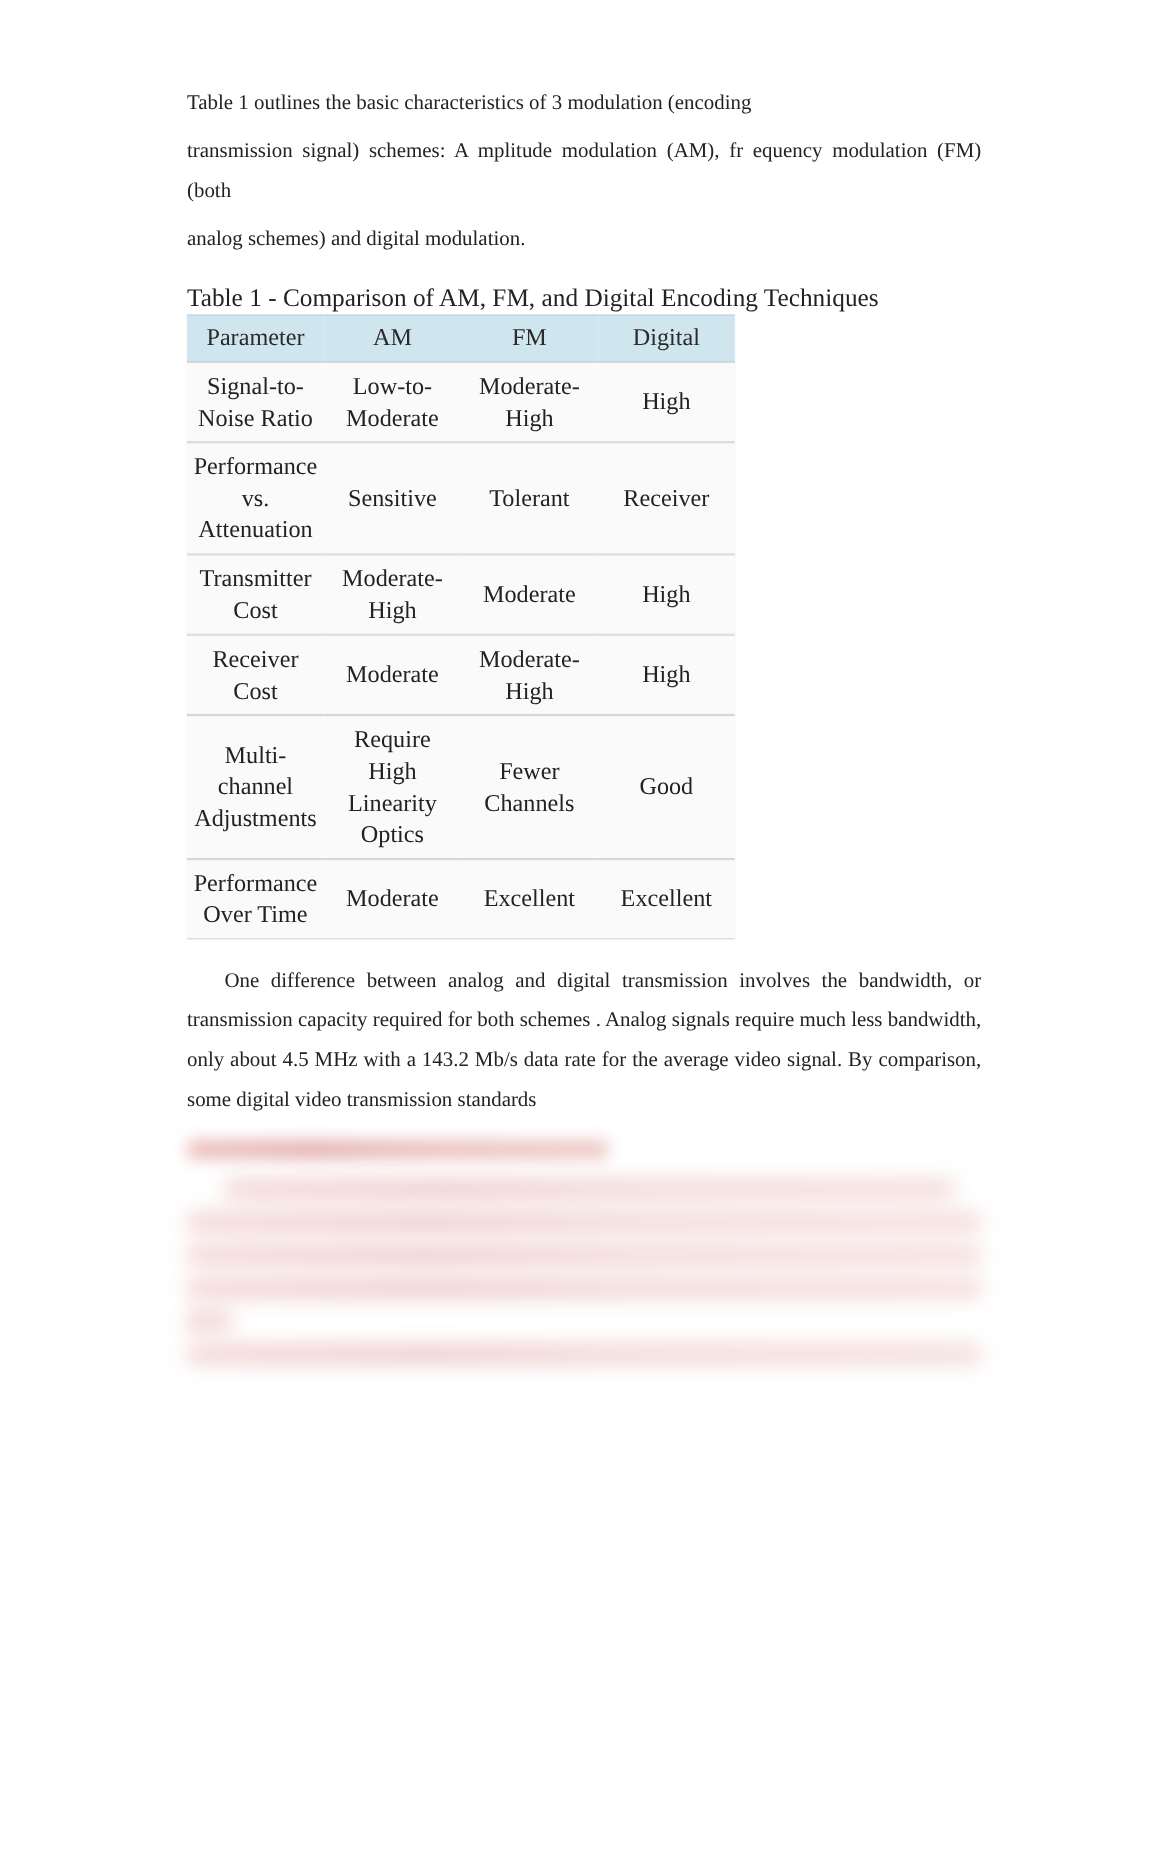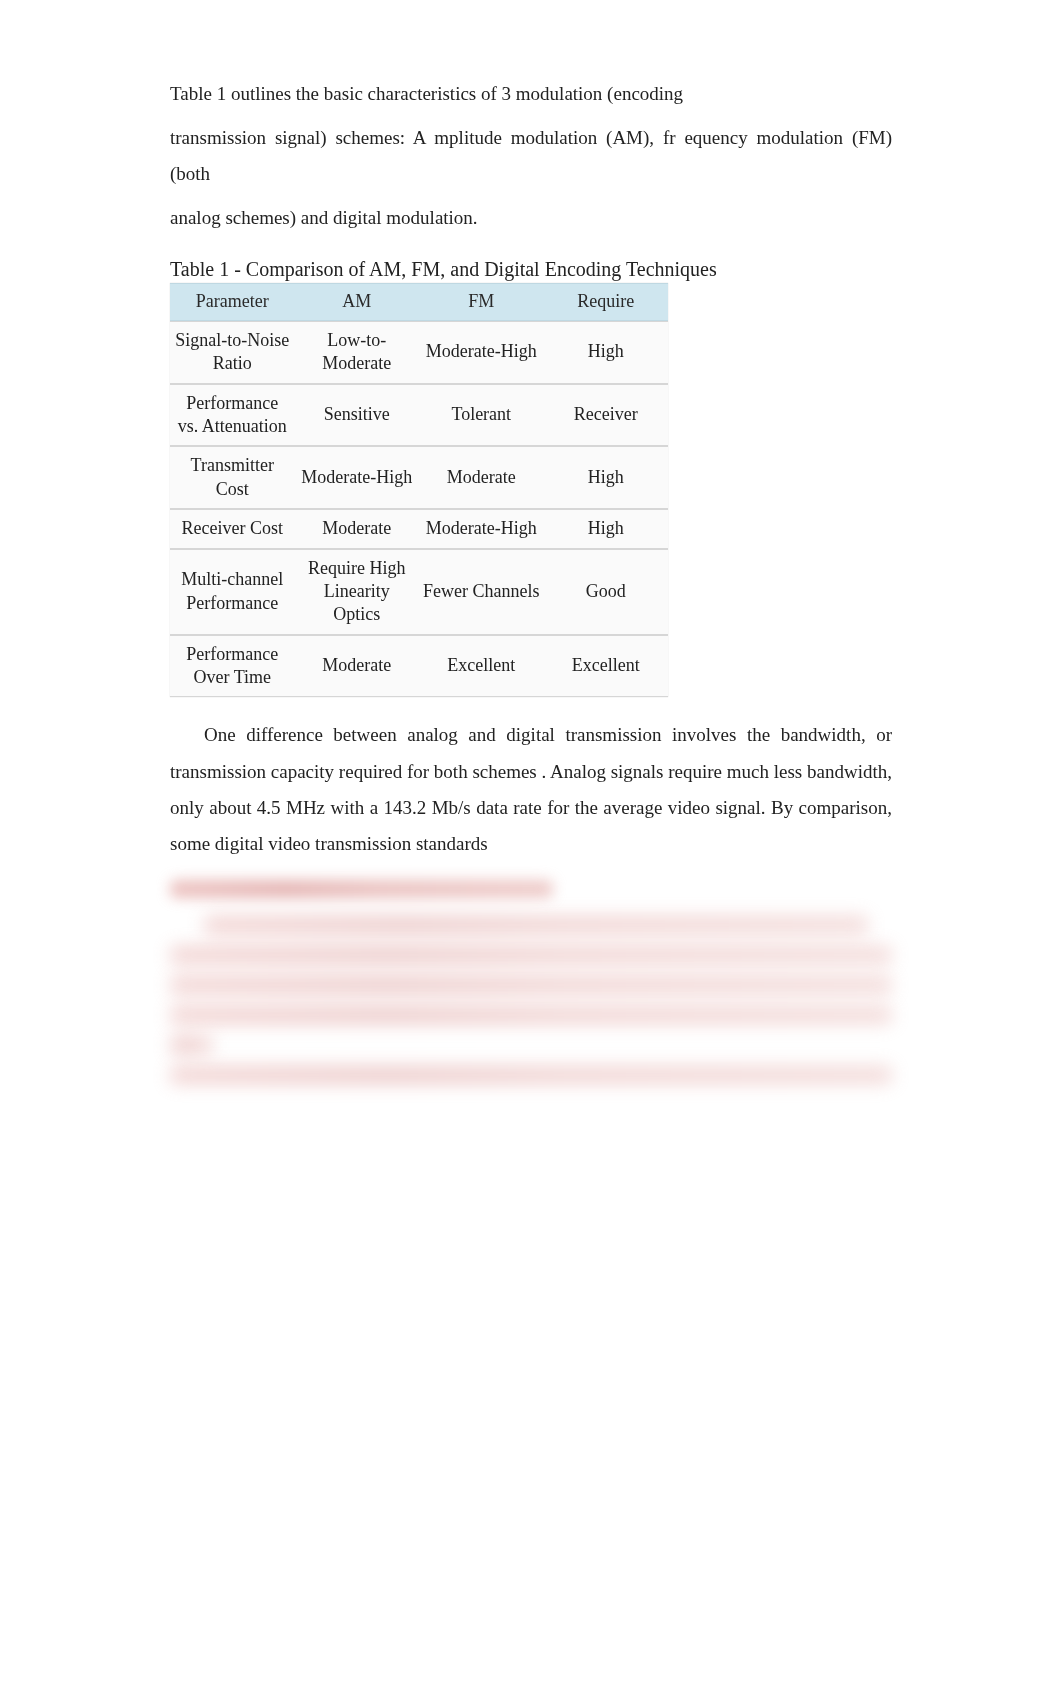--- a/index.html
+++ b/index.html
@@ -17,37 +17,37 @@
     }
     .para {
       line-height: 1.9;
       text-align: justify;
       margin-bottom: 8px;
     }
     .para.indent { text-indent: 34px; margin-top: 20px; }
     .table-caption {
       margin-top: 22px;
       margin-bottom: 2px;
-      font-size: 20px;
+      font-size: 23px;
     }
     table.comp {
       width: 498px;
       border-collapse: separate;
       border-spacing: 0;
       background: #fafafa;
       box-shadow: 0 0 1px rgba(0,0,0,0.2);
     }
     table.comp th, table.comp td {
       text-align: center;
       vertical-align: middle;
       font-weight: normal;
       padding: 7px 4px;
       border-top: 1px solid #d6d6d6;
       border-bottom: 1px solid #d6d6d6;
-      font-size: 18px;
+      font-size: 22px;
       line-height: 1.3;
     }
     table.comp thead th {
       background: #cfe6ef;
       color: #2a2a2a;
       border-top: 1px solid #bfd8e2;
       border-bottom: 1px solid #bfd8e2;
       padding: 6px 4px;
     }
     table.comp tbody tr td {
@@ -93,21 +93,21 @@
       <col class="c0">
         <col class="c1">
         <col class="c2">
         <col class="c3">
     </colgroup>
     <thead>
       <tr>
         <th>Parameter</th>
         <th>AM</th>
         <th>FM</th>
-        <th>Require</th>
+        <th>Digital</th>
       </tr>
     </thead>
     <tbody>
       <tr>
         <td>Signal-to-Noise Ratio</td>
         <td>Low-to-Moderate</td>
         <td>Moderate-High</td>
         <td>High</td>
       </tr>
       <tr>
@@ -122,21 +122,21 @@
         <td>Moderate</td>
         <td>High</td>
       </tr>
       <tr>
         <td>Receiver Cost</td>
         <td>Moderate</td>
         <td>Moderate-High</td>
         <td>High</td>
       </tr>
       <tr>
-        <td>Multi-channel Performance</td>
+        <td>Multi-channel Adjustments</td>
         <td>Require High Linearity Optics</td>
         <td>Fewer Channels</td>
         <td>Good</td>
       </tr>
       <tr>
         <td>Performance Over Time</td>
         <td>Moderate</td>
         <td>Excellent</td>
         <td>Excellent</td>
       </tr>

